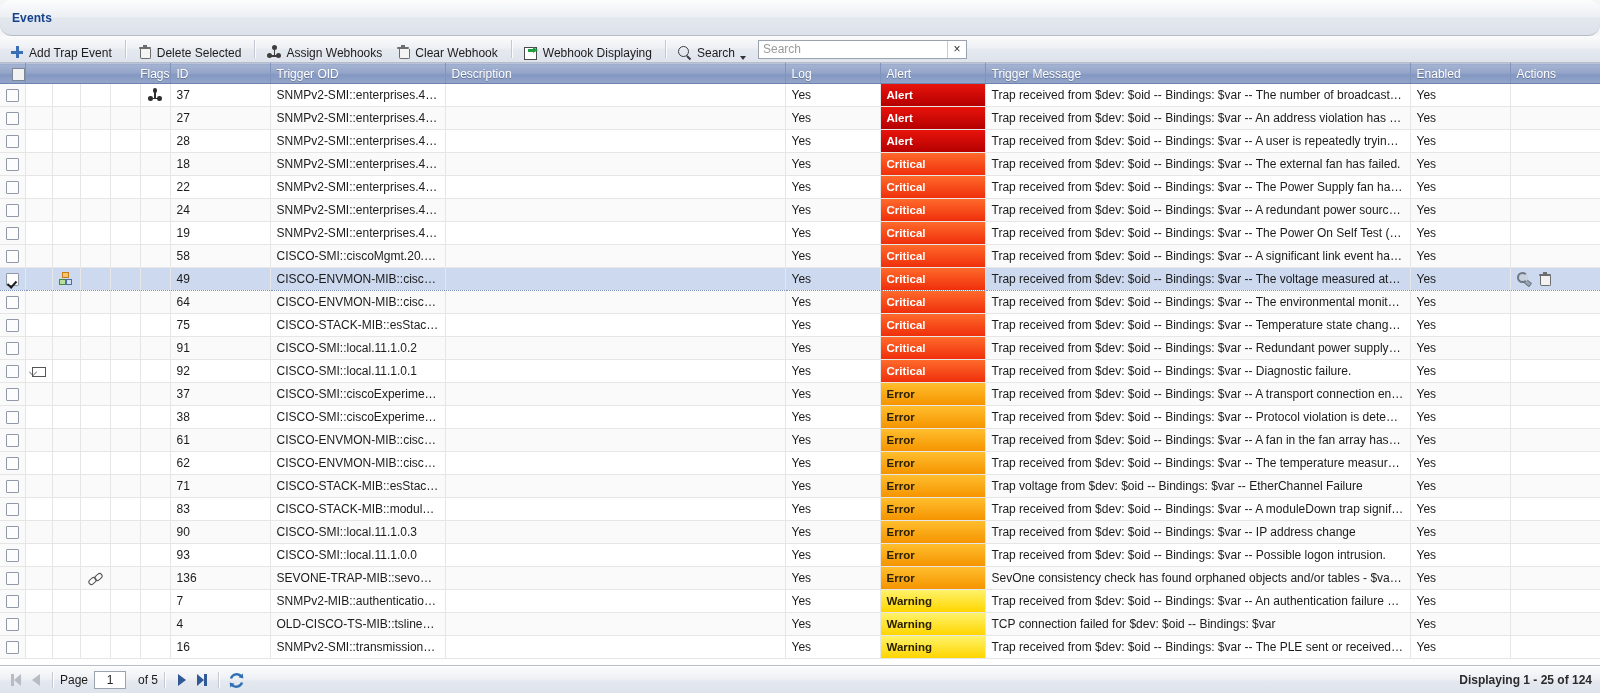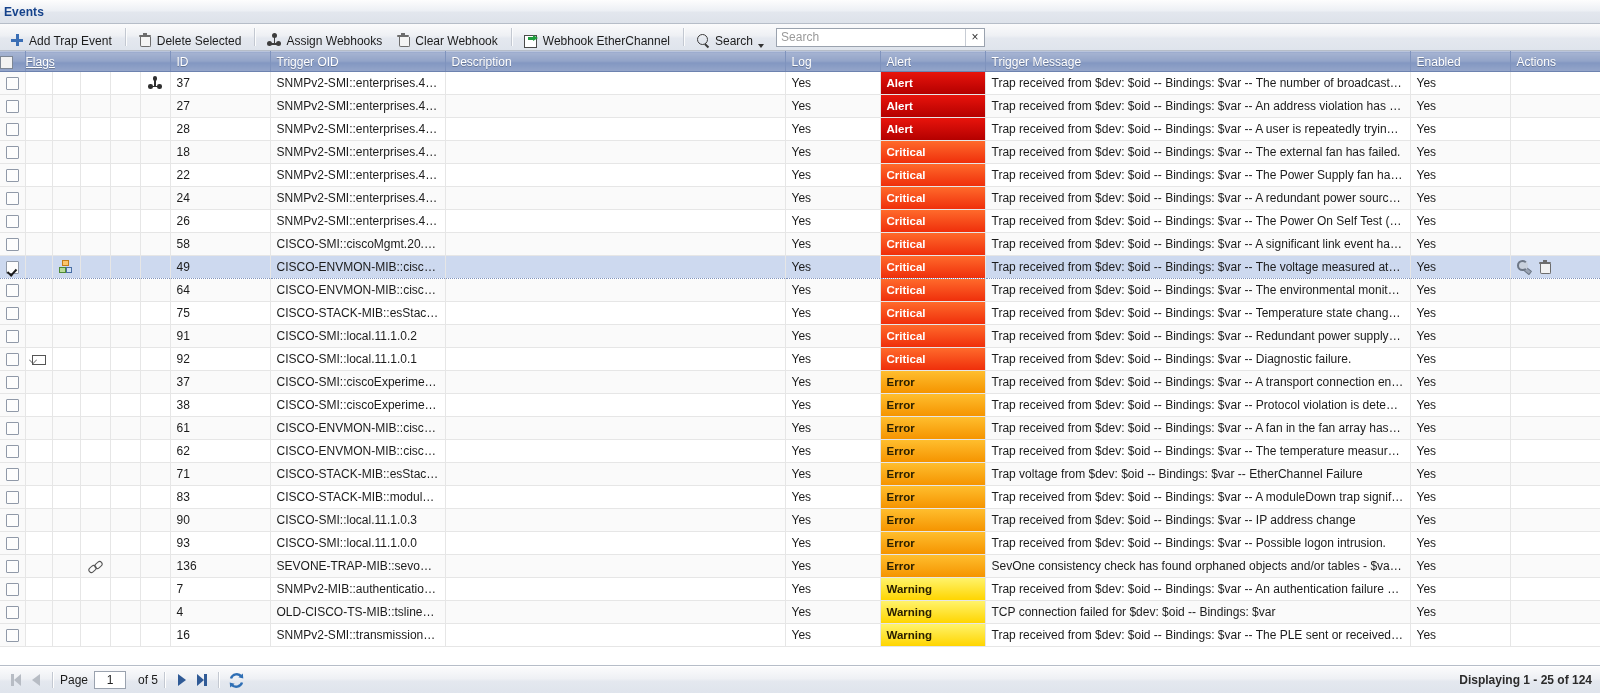--- a/index.html
+++ b/index.html
@@ -13,27 +13,28 @@
     position: relative;
     overflow: hidden;
     box-sizing: border-box;
     background: #f5f5f5;
     display: flex;
     flex-direction: column;
   }
 
   
   .titlebar {
-    height: 24px;
+    height: 36px;
     background: linear-gradient(to bottom, #fdfdfd 0%, #eceff4 48%, #e3e7ee 52%, #dde2ea 100%);
     border-bottom: 1px solid #b6bdc8;
     display: flex; align-items: center;
-    padding-left: 4px;
+    padding-left: 12px;
     box-sizing: border-box;
     flex: none;
+    border-radius: 12px;
   }
   .titlebar .title {
     font-size: 12px; font-weight: bold; color: #15428b;
     letter-spacing: 0.1px;
   }
 
   
   .toolbar {
     height: 27px;
     background: linear-gradient(to bottom, #fbfbfc 0%, #eef0f4 45%, #e4e8ef 55%, #dfe4ec 100%);
@@ -130,21 +131,21 @@
   thead th {
     background: linear-gradient(to bottom, #a6b4d2 0%, #93a4c8 45%, #8397c1 55%, #95a6ca 100%);
     border-right:1px solid #7f93bd;
     border-bottom:1px solid #6d82af;
     border-top:1px solid #b9c4dc;
     color:#ffffff; font-size:12px; font-weight:normal;
     text-align:left; height:20px; padding:0 6px;
     box-sizing:border-box; overflow:hidden; white-space:nowrap;
     text-shadow: 0 1px 0 rgba(0,0,0,.25);
   }
-  thead th.center { text-align:left; padding:0;text-decoration:underline; }
+  thead th.center { text-align:right; padding:0; }
 
   .hdrchk {
     width:13px;height:13px;background:#f2f2f2;border:1px solid #7d8694;
     display:inline-block; box-sizing:border-box; vertical-align:middle;
   }
 
   tbody td {
     font-size:12px; color:#1b1b1b;
     border-right:1px solid #e6e6e6;
     border-bottom:1px solid #e6e6e6;
@@ -300,21 +301,21 @@
         </span>
       <span>Clear Webhook</span>
     </div>
     <div class="tbsep"></div>
     <div class="tbtn">
       <span class="ic ic-def">
           <i class="box"></i>
           <i class="arw"></i>
           <i class="hd"></i>
         </span>
-      <span>Webhook EtherChannel</span>
+      <span>Webhook Displaying</span>
     </div>
     <div class="tbsep"></div>
     <div class="tbtn">
       <span class="ic ic-mag">
           <i class="g"></i>
           <i class="h"></i>
         </span>
       <span>Search</span>
       <span class="caret"></span>
     </div>
@@ -467,21 +468,21 @@
             <td>Yes</td>
             <td></td>
           </tr>
           <tr>
             <td class="chk"><span class="rowchk"></span></td>
             <td class="flagcell"></td>
             <td class="flagcell"></td>
             <td class="flagcell"></td>
             <td class="flagcell"></td>
             <td class="flagcell"></td>
-            <td>26</td>
+            <td>19</td>
             <td>SNMPv2-SMI::enterprises.437.1...</td>
             <td></td>
             <td>Yes</td>
             <td class="alertcell">
               <span class="badge" style="background:linear-gradient(to bottom,#ff6a2b 0%,#ef2f0b 100%);color:#ffffff;">Critical</span>
             </td>
             <td>Trap received from $dev: $oid -- Bindings: $var -- The Power On Self Test (POST) cod...</td>
             <td>Yes</td>
             <td></td>
           </tr>

